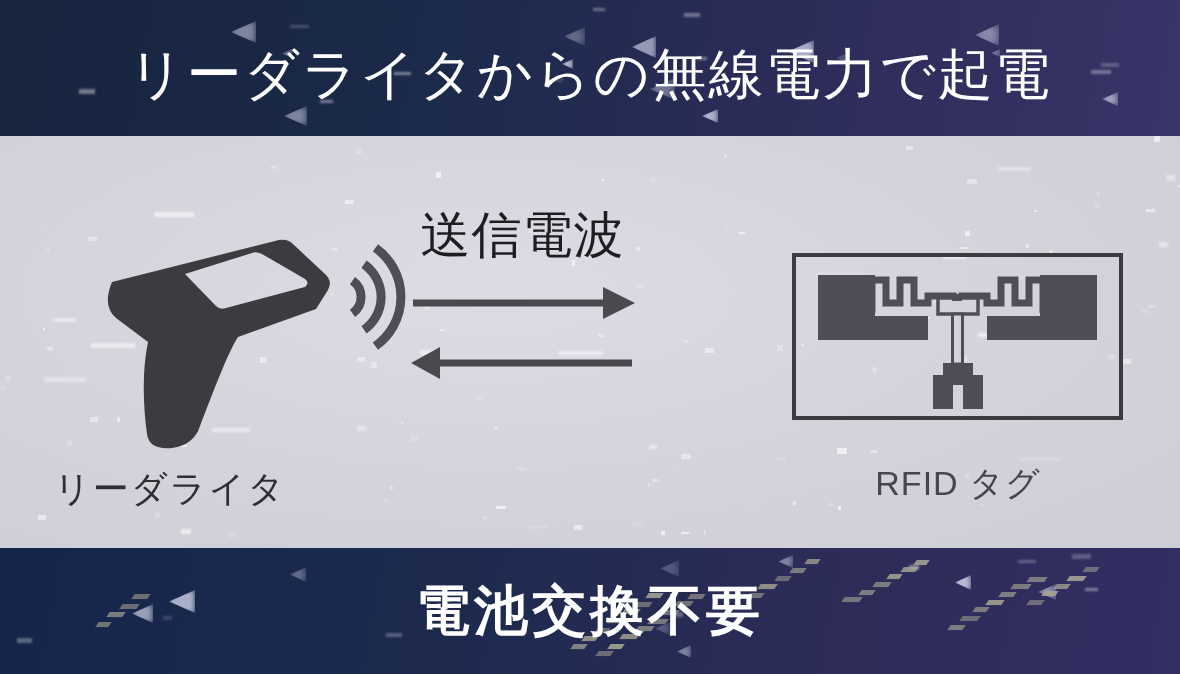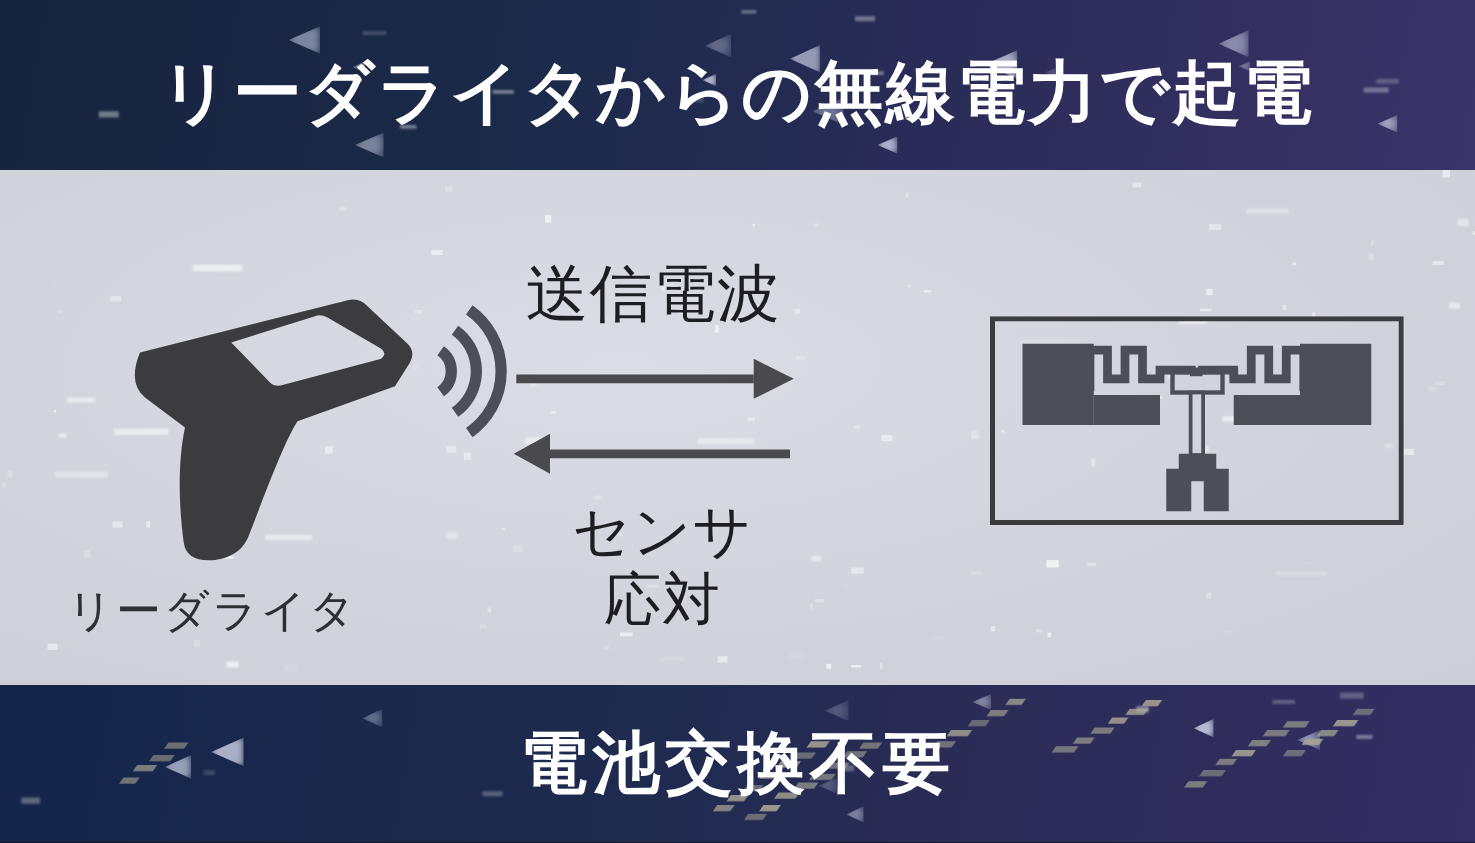--- a/index.html
+++ b/index.html
@@ -24,21 +24,21 @@
   }
   
   .deco{position:absolute;inset:0;overflow:hidden;z-index:0;pointer-events:none;}
   .deco i{position:absolute;display:block;background:#ffffff;}
   .deco b{position:absolute;display:block;background:#e9edff;clip-path:polygon(100% 0,100% 100%,0 50%);}
   .deco u{position:absolute;display:block;background:#a8a695;transform:skewX(-35deg);}
   
   .title{
     position:relative;z-index:2;height:100%;display:flex;align-items:center;justify-content:center;
     padding-top:14px;margin:0;
-    color:var(--title-white,#fff);font-size:55px;font-weight:700;letter-spacing:2px;white-space:nowrap;
+    color:var(--title-white,#fff);font-size:55px;font-weight:400;letter-spacing:2px;white-space:nowrap;
   }
   .caption{
     position:relative;z-index:2;height:100%;display:flex;align-items:center;justify-content:center;
     color:var(--title-white,#fff);font-size:54px;font-weight:700;letter-spacing:4px;white-space:nowrap;
   }
   .lbl{position:absolute;z-index:2;text-align:center;white-space:nowrap;}
   .reader-lbl{left:40px;top:329px;width:260px;font-size:36px;font-weight:500;color:#2f2f33;letter-spacing:2px;}
   .tx-lbl{left:405px;top:66px;width:235px;font-size:50px;font-weight:500;color:var(--text-dark,#1e1e22);letter-spacing:1px;}
   .rx-lbl{left:430px;top:262px;width:200px;font-size:46px;font-weight:500;color:var(--text-dark,#1e1e22);line-height:1.18;letter-spacing:1px;}
   .tag-lbl{left:838px;top:325px;width:240px;font-size:34px;font-weight:500;color:#46464e;letter-spacing:1px;}
@@ -233,43 +233,40 @@
 
     <div class="lbl reader-lbl">リーダライタ</div>
 
     <svg class="arrows-svg" width="235" height="110" viewBox="0 0 235 110">
       <line class="arrow" x1="8" y1="23" x2="198" y2="23" stroke-width="7"></line>
       <polygon class="arrowhead" points="198,7 230,23 198,39"></polygon>
       <line class="arrow" x1="35" y1="83" x2="227" y2="83" stroke-width="7"></line>
       <polygon class="arrowhead" points="35,67 6,83 35,99"></polygon>
     </svg>
 
-    <div class="lbl rx-lbl">
-      <div>センサ</div>
-      <div>応対</div>
-    </div>
 
 
     <svg class="tag-svg" width="331" height="167" viewBox="0 0 331 167">
       <rect x="2" y="2" width="327" height="163" fill="none" stroke="var(--icon-dark,#3b3b40)" stroke-width="4"></rect>
 
       <rect class="ink2" x="26" y="22" width="57" height="65"></rect>
       <rect class="ink2" x="83" y="63" width="53" height="24"></rect>
       <rect class="ink2" x="248" y="22" width="57" height="65"></rect>
       <rect class="ink2" x="195" y="63" width="53" height="24"></rect>
 
       <path class="wire" stroke-width="7" d="M80,60 V27 H94 V50 H108 V27 H122 V50 H136 V43 H161 V48"></path>
       <path class="wire" stroke-width="7" d="M251,60 V27 H237 V50 H223 V27 H209 V50 H195 V43 H170 V48"></path>
 
       <rect x="146" y="45" width="40" height="16" fill="var(--band-gray,#d2d3db)" stroke="var(--icon-gray,#4e4e56)" stroke-width="3.5"></rect>
       <rect class="ink2" x="160" y="41" width="10" height="7"></rect>
 
       <rect x="160.5" y="61" width="10" height="50" fill="var(--band-gray,#d2d3db)" stroke="var(--icon-gray,#4e4e56)" stroke-width="3"></rect>
       <path class="ink2" d="M151,110 H181 V122 H191 V156 H171 V132 H161 V156 H141 V122 H151 Z"></path>
     </svg>
+    <div class="lbl tag-lbl">RFID タグ</div>
   </main>
 
   <footer class="band band-bottom">
     <div class="deco" id="deco-bottom">
         <b style="left: 655px; top: 74px; width: 15px; height: 13px; opacity: 0.3; filter: blur(4.2px);"></b>
         <b style="left: 290px; top: 19px; width: 16px; height: 15px; opacity: 0.39; filter: blur(4.3px);"></b>
         <b style="left: 955px; top: 27px; width: 16px; height: 15px; opacity: 0.74; filter: blur(2.4px);"></b>
         <b style="left: 677px; top: 97px; width: 14px; height: 13px; opacity: 0.43; filter: blur(2.5px);"></b>
         <b style="left: 1038px; top: 36px; width: 18px; height: 16px; opacity: 0.59; filter: blur(4.7px);"></b>
         <b style="left: 169px; top: 42px; width: 26px; height: 23px; opacity: 0.69; filter: blur(2.5px);"></b>

